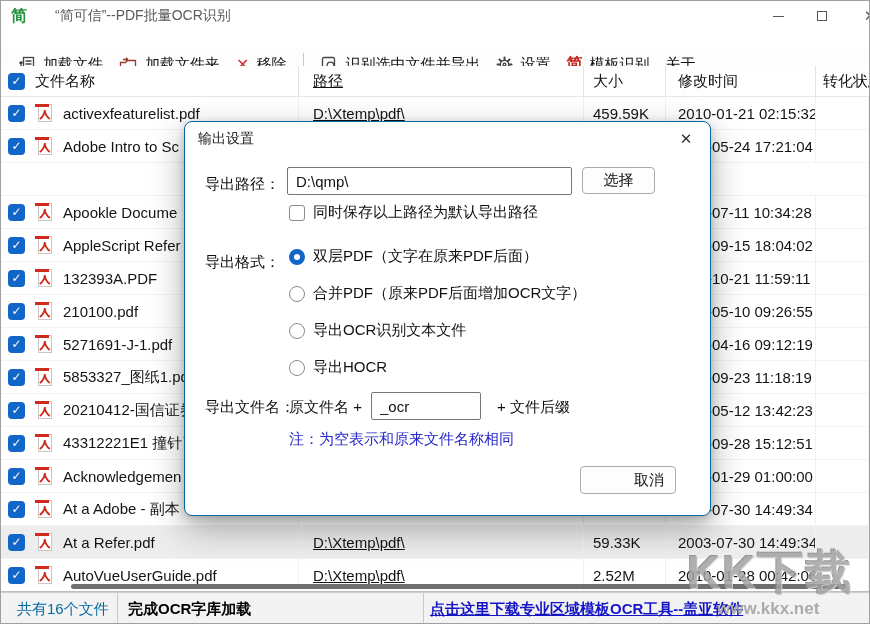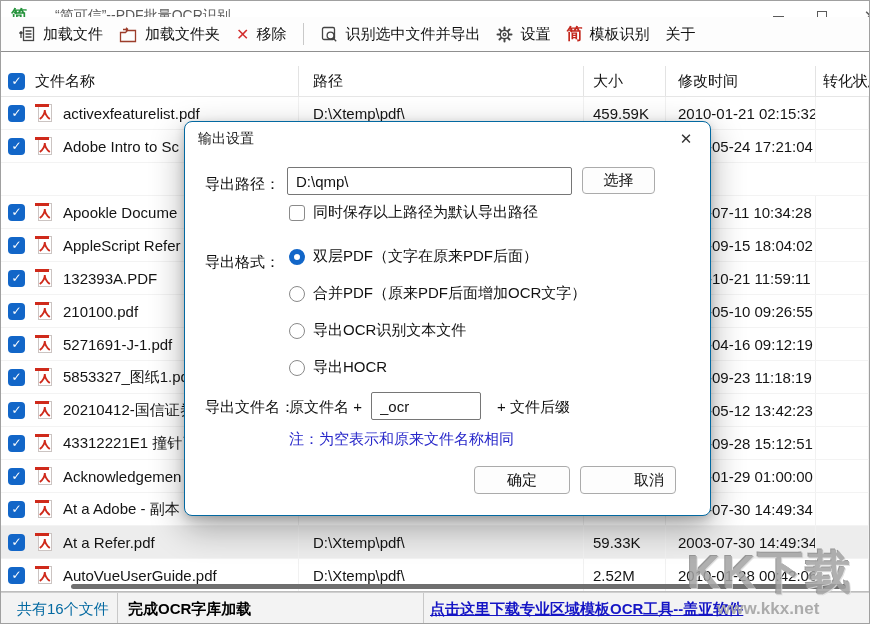--- a/index.html
+++ b/index.html
@@ -11,34 +11,34 @@
   .titlebar { position:absolute; left:0; top:0; width:100%; height:30px; background:#fff;
               display:flex; align-items:center; padding-left:10px; }
   .app-icon { color:#26933c; font-weight:700; font-size:16px; margin-right:7px; }
   .win-title { color:#5a5a5a; font-size:14px;margin-left:21px; }
   .win-btn { position:absolute; top:0; height:30px; width:45px; display:flex; align-items:center; justify-content:center; }
   .btn-min  { left:755px; } .btn-min .bar { width:11px; height:1px; background:#5a5a5a; }
   .btn-max  { left:798px; } .btn-max .box { width:10px; height:10px; border:1px solid #5a5a5a; }
   .btn-close{ left:845px; width:48px; color:#5a5a5a; font-size:15px; }
 
   
-  .toolbar { position:absolute; left:0; top:16px; width:100%; height:35px; background:#fdfdfd;
+  .toolbar { position:absolute; left:0; top:46px; width:100%; height:35px; background:#fdfdfd;
              border-bottom:1px solid #8f8f8f; display:flex; align-items:center; padding-left:10px; }
   .tb { display:inline-flex; align-items:center; gap:7px; border:none; background:transparent;
         font-family:inherit; font-size:15px; color:#111; padding:4px 8px; cursor:default; }
   .ticon { display:inline-flex; align-items:center; }
   .x-glyph { color:#d32f2f; font-weight:700; font-size:16px; }
   .jian-red { color:#c3271c; font-weight:700; font-size:16px; }
   .tsep { width:1px; height:22px; background:#c9c9c9; margin:0 9px; }
 
   
   .table { position:absolute; left:0; top:65px; width:100%; height:526px; background:#fff; }
   .thead { display:flex; height:31px; align-items:center; border-bottom:1px solid #e6e6e6; font-size:15px; color:#111; }
   .th { height:100%; display:flex; align-items:center; border-right:1px solid #e3e3e3; overflow:hidden; white-space:nowrap; }
-  .c-name { width:298px; } .c-path { width:285px; padding-left:14px; }
+  .c-name { width:298px; } .c-path { width:285px; padding-left:14px;text-decoration:underline; }
   .c-size { width:82px;  padding-left:9px; } .c-time { width:150px; padding-left:12px; }
   .c-stat { flex:1; padding-left:7px; border-right:none; }
   .thead .c-name { padding-left:0; }
   .hcb { margin-left:7px; margin-right:10px; }
   .tbody { position:absolute; left:0; top:31px; width:100%; height:495px; overflow:hidden; }
   .tr { display:flex; height:33px; align-items:center; font-size:15px; color:#141414;
         border-bottom:1px solid #f3f3f3; }
   .tr.hl { background:#ededed; }
   .td { height:100%; display:flex; align-items:center; border-right:1px solid #f1f1f1; overflow:hidden; white-space:nowrap; }
   .td.c-time.frag { padding-left:41px; }
@@ -503,17 +503,16 @@
       <span>导出HOCR</span>
     </div>
 
     <div class="dlg-label lab-fn">导出文件名：</div>
     <div class="fn-prefix">原文件名 +</div>
     <input class="dlg-input in-ocr" value="_ocr" style="">
     <div class="fn-suffix">+ 文件后缀</div>
 
     <div class="dlg-note">注：为空表示和原来文件名称相同</div>
 
-    <button class="dlg-btn btn-ok">确定</button>
     <button class="dlg-btn btn-cancel">取消</button>
   </div>
 
 </div>
 
 </body></html>

